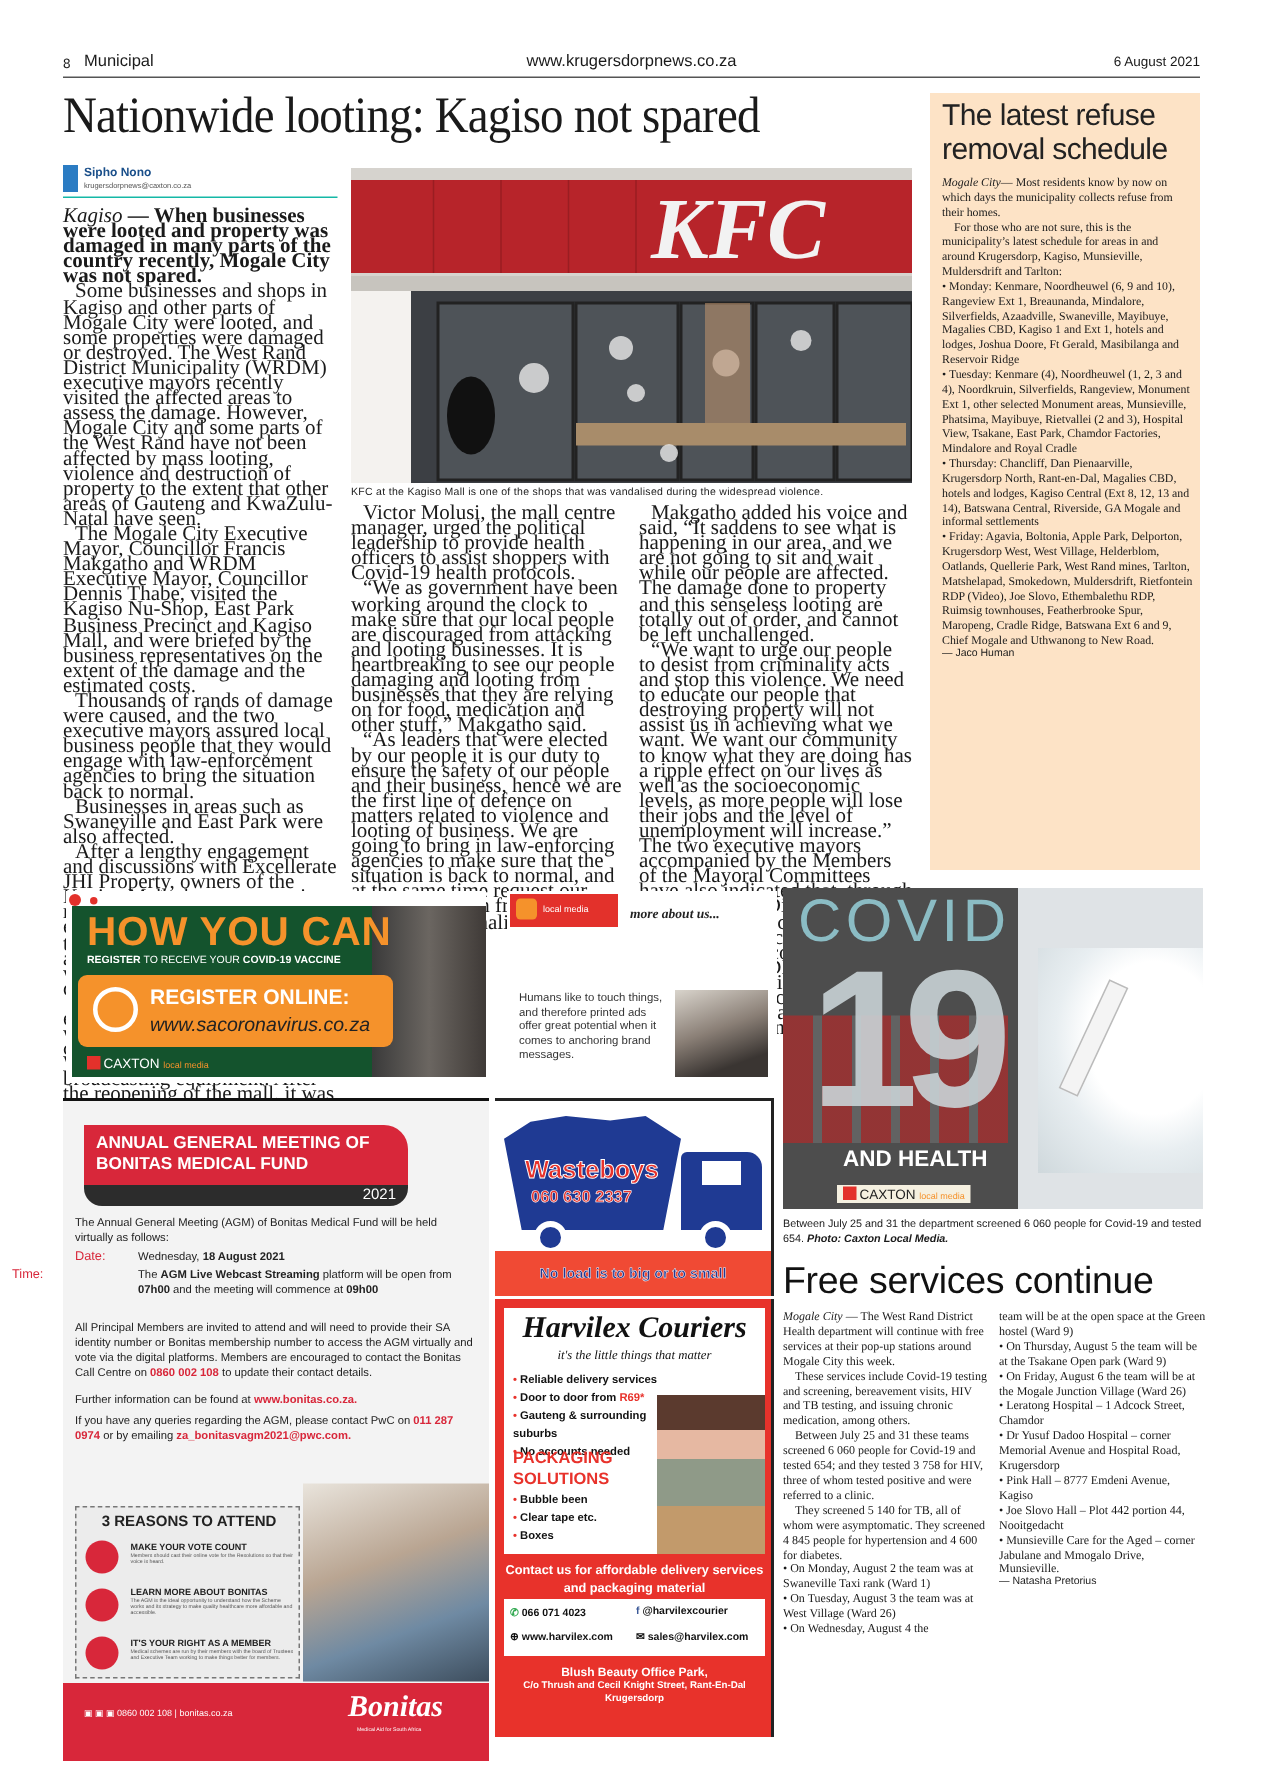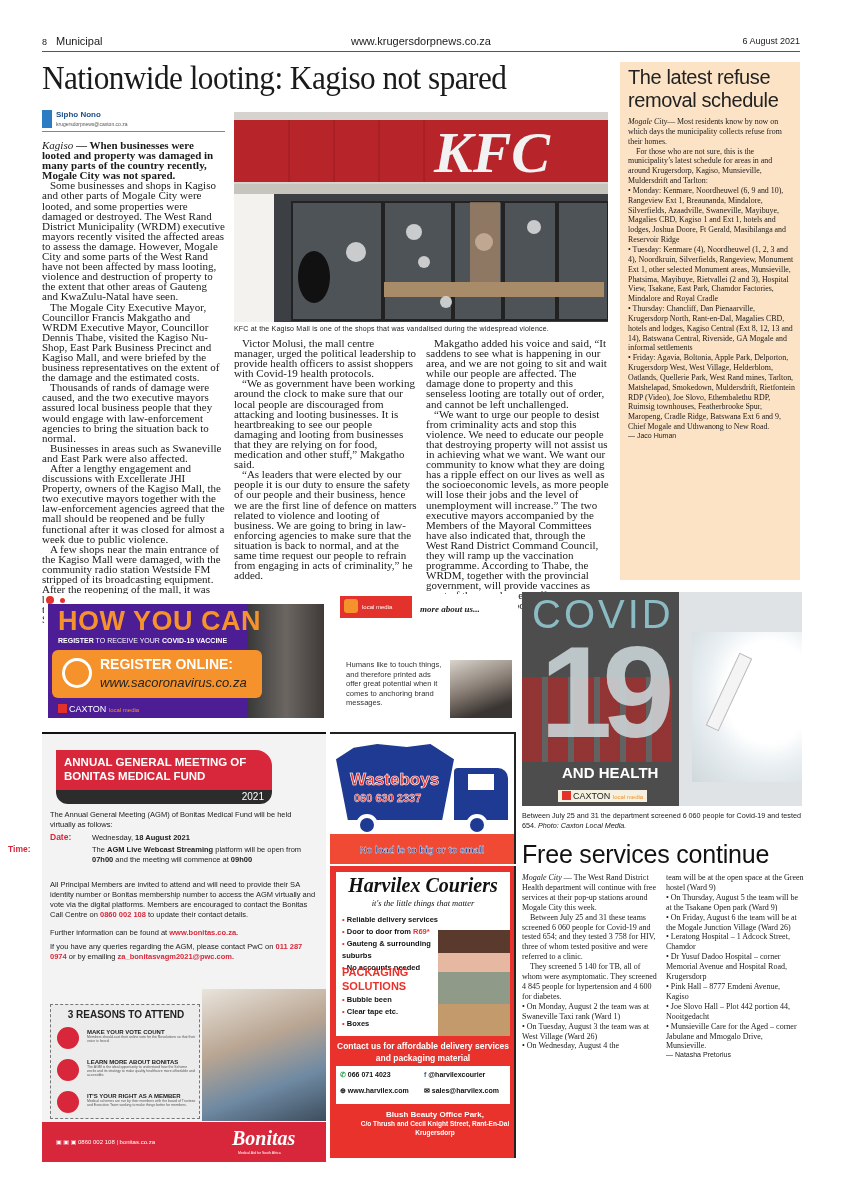--- a/index.html
+++ b/index.html
@@ -15,21 +15,21 @@
   .site-url { left: 0; right: 0; top: 1px; text-align: center; font: 11px "Liberation Sans", sans-serif; }
   .issue-date { right: 0; top: 2px; font: 9px "Liberation Sans", sans-serif; }
 
   
   .headline { left: 42px; top: 58px; width: 580px; font: 34px "Liberation Serif", serif; letter-spacing: -0.6px; line-height: 40px; white-space: nowrap; transform: scaleX(0.92); transform-origin: left; }
   .byline { left: 42px; top: 110px; width: 183px; height: 22px; border-bottom: 1px solid #14b8a6; }
   .byline-box { left: 0; top: 0; width: 10px; height: 18px; background: #2b7cc3; }
   .byline-name { left: 14px; top: 0; font: bold 8px "Liberation Sans", sans-serif; color: #1a4f8a; }
   .byline-email { left: 14px; top: 11px; font: 5px "Liberation Sans", sans-serif; color: #555; }
 
-  .col { font-size: 11px; line-height: 10.1px; text-align: left; }
+  .col { font-size: 14px; line-height: 10.1px; text-align: left; }
   .col p { text-indent: 8px; }
   .col p.noindent { text-indent: 0; }
   .col .lead { font-weight: bold; }
   .col .place { font-style: italic; font-weight: normal; }
   .col1 { left: 42px; top: 140px; width: 183px; }
   .col2 { left: 234px; top: 338px; width: 183px; }
   .col3 { left: 426px; top: 338px; width: 183px; }
 
   .kfc-photo { left: 234px; top: 112px; width: 374px; height: 210px; background: #cfcfcf; overflow: hidden; }
   .kfc-caption { left: 234px; top: 325px; width: 380px; font: 7px "Liberation Sans", sans-serif; letter-spacing: 0.2px; white-space: nowrap; }
@@ -37,21 +37,21 @@
   
   .refuse-box { left: 620px; top: 62px; width: 180px; height: 518px; background: #fde3c6; }
   .refuse-title { left: 8px; top: 4px; width: 170px; font: 20px "Liberation Sans", sans-serif; line-height: 23px; letter-spacing: -0.4px; color: #222; }
   .refuse-body { left: 8px; top: 55px; width: 168px; font-size: 7.9px; line-height: 9.85px; }
   .refuse-body p { text-indent: 0; }
   .refuse-body p.ind { text-indent: 8px; }
   .credit { font: 7px "Liberation Sans", sans-serif; }
 
   
   .ad-howyoucan { left: 44px; top: 594px; width: 280px; height: 128px; background: #fff; }
-  .hyc-dark { left: 4px; top: 10px; width: 270px; height: 114px; background: #4c1d95; }
+  .hyc-dark { left: 4px; top: 10px; width: 270px; height: 114px; background: #14532d; }
   .hyc-title { left: 10px; top: 2px; font: bold 27px "Liberation Sans", sans-serif; color: #f5922b; letter-spacing: 0.5px; }
   .hyc-sub { left: 10px; top: 33px; font: 7px "Liberation Sans", sans-serif; color: #fff; white-space: nowrap; }
   .hyc-sub b { font-weight: bold; }
   .hyc-pill { left: 4px; top: 46px; width: 210px; height: 48px; background: #f5922b; border-radius: 6px; }
   .hyc-globe { left: 10px; top: 8px; width: 30px; height: 30px; border: 3px solid #fff; border-radius: 50%; }
   .hyc-reg { left: 48px; top: 6px; font: bold 14px "Liberation Sans", sans-serif; color: #fff; }
   .hyc-url { left: 48px; top: 25px; font: italic 13px "Liberation Sans", sans-serif; color: #222; }
   .hyc-face { left: 200px; top: 0; width: 76px; height: 114px; background: linear-gradient(90deg,#3a3a3a,#6b6661 50%,#3f3a37); }
   .hyc-caxton { left: 10px; top: 100px; font: 9px "Liberation Sans", sans-serif; color: #fff; }
   .caxton-c { display: inline-block; width: 9px; height: 9px; background: #e3312b; margin-right: 2px; vertical-align: -1px; }
@@ -69,38 +69,38 @@
 
   .covid-img { left: 522px; top: 592px; width: 280px; height: 214px; background: linear-gradient(90deg,#4d4d4d 0 56%, #dfe3e6 56% 100%); overflow: hidden; }
   .covid-word { left: 10px; top: 0; font: 40px "Liberation Sans", sans-serif; letter-spacing: 3px; color: #8bbcc4; }
   .covid-19 { left: 18px; top: 30px; font: bold 130px "Liberation Sans", sans-serif; color: #c9d3d6; line-height: 140px; letter-spacing: -10px; opacity: 0.9; }
   .covid-red { left: 0; top: 85px; width: 150px; height: 85px; background: repeating-linear-gradient(90deg,#b12a2a 0 20px,#6b6b6b 20px 26px); opacity: 0.7; }
   .covid-health { left: 40px; top: 172px; font: bold 15px "Liberation Sans", sans-serif; color: #fff; }
   .covid-caxton { left: 36px; top: 198px; font: 9px "Liberation Sans", sans-serif; color: #222; background: #f5f0e0; padding: 1px 4px; }
   .covid-hand { left: 170px; top: 40px; width: 110px; height: 150px; background: radial-gradient(ellipse at 70% 40%, #ffffff 0 40%, #e8eef1 60%, #cfd8dc 100%); }
   .covid-tube { left: 200px; top: 60px; width: 14px; height: 80px; background: #f4f4f4; border: 1px solid #bbb; transform: rotate(25deg); }
   .covid-caption { left: 522px; top: 811px; width: 282px; font: 7.2px "Liberation Sans", sans-serif; line-height: 10px; }
-  .covid-caption i { font-weight: normal; }
+  .covid-caption i { font-weight: bold; }
 
   .ad-bonitas { left: 42px; top: 732px; width: 284px; height: 430px; background: #f3f3f3; border-top: 2px solid #111; }
   .bon-banner { left: 14px; top: 16px; width: 216px; height: 40px; background: #d8273a; border-radius: 0 16px 0 0; }
   .bon-banner-title { left: 8px; top: 5px; font: bold 11.5px "Liberation Sans", sans-serif; line-height: 14px; color: #fff; }
   .bon-year-bar { left: 14px; top: 56px; width: 216px; height: 14px; background: #2c2c2c; border-radius: 0 0 12px 12px; }
   .bon-year { right: 8px; top: 1px; font: 10px "Liberation Sans", sans-serif; color: #fff; }
   .bon-text { left: 8px; width: 268px; font: 7.5px "Liberation Sans", sans-serif; line-height: 10px; color: #222; }
   .bon-text b { font-weight: bold; }
   .bon-red { color: #d8273a; font-weight: bold; }
-  .bon-label { display: inline-block; width: 42px; color: #d8273a; font-weight: bold; font-size: 8.5px; }
+  .bon-label { display: inline-block; width: 42px; color: #d8273a; font-weight: normal; font-size: 8.5px; }
   .bon-reasons { left: 8px; top: 270px; width: 150px; height: 115px; border: 1px dashed #777; background: #ececec; }
   .bon-reasons-title { left: 0; top: 4px; width: 150px; text-align: center; font: bold 10px "Liberation Sans", sans-serif; color: #222; }
   .bon-reason { left: 36px; width: 110px; font: bold 6px "Liberation Sans", sans-serif; color: #222; }
   .bon-reason small { display: block; font: 3.5px "Liberation Sans", sans-serif; color: #555; }
   .bon-reason-icon { left: 6px; width: 22px; height: 22px; border-radius: 50%; background: #d8273a; }
   .bon-couple { left: 160px; top: 255px; width: 124px; height: 132px; background: linear-gradient(160deg,#e9e4dc,#b9a592 40%,#6f8aa3 70%,#3d4d5d); }
-  .bon-footer { left: 0; top: 388px; width: 284px; height: 40px; background: #d8273a; }
+  .bon-footer { left: 0; top: 388px; width: 284px; height: 52px; background: #d8273a; }
   .bon-footer-left { left: 14px; top: 16px; font: 6px "Liberation Sans", sans-serif; color: #fff; }
   .bon-logo { left: 190px; top: 5px; font: italic bold 20px "Liberation Serif", serif; color: #fff; }
   .bon-tagline { left: 196px; top: 29px; font: 3.5px "Liberation Sans", sans-serif; color: #fff; }
 
   .ad-wasteboys { left: 330px; top: 732px; width: 186px; height: 132px; background: #fff; border-right: 2px solid #222; border-top: 2px solid #222; }
   .wb-skip { left: 6px; top: 10px; width: 118px; height: 76px; background: #1f3a93; clip-path: polygon(0 20%, 15% 5%, 35% 0, 60% 4%, 80% 0, 100% 20%, 90% 100%, 10% 100%); }
   .wb-cab { left: 124px; top: 34px; width: 54px; height: 52px; background: #1f3a93; border-radius: 4px 10px 0 0; }
   .wb-window { left: 14px; top: 6px; width: 26px; height: 16px; background: #fff; }
   .wb-wheel { width: 22px; height: 22px; border-radius: 50%; background: #1f3a93; border: 4px solid #fff; }
   .wb-name { left: 20px; top: 36px; font: bold 17px "Liberation Sans", sans-serif; color: #e8322b; -webkit-text-stroke: 0.6px #fff; }
@@ -113,21 +113,21 @@
   .hv-title { left: 0; top: 2px; width: 174px; text-align: center; font: italic bold 20px "Liberation Serif", serif; color: #111; }
   .hv-tag { left: 0; top: 26px; width: 174px; text-align: center; font: italic 8.5px "Liberation Serif", serif; color: #111; }
   .hv-list { left: 6px; width: 120px; font: bold 7.5px "Liberation Sans", sans-serif; line-height: 12px; color: #111; }
   .hv-list .bullet { color: #e8322b; }
   .hv-red { color: #e8322b; }
   .hv-pack { left: 6px; top: 93px; font: bold 11px "Liberation Sans", sans-serif; color: #e8322b; line-height: 14px; }
   .hv-woman { left: 102px; top: 58px; width: 72px; height: 106px; background: linear-gradient(180deg,#5b3a2e 0 22%, #e6b8a2 22% 40%, #8f9a88 40% 70%, #c29a6b 70%); }
   .hv-contact { left: 0; top: 174px; width: 186px; text-align: center; font: bold 8.5px "Liberation Sans", sans-serif; line-height: 12px; color: #fff; }
   .hv-info { left: 6px; top: 200px; width: 174px; height: 38px; background: #fff; font: bold 7px "Liberation Sans", sans-serif; color: #111; }
   .hv-info div { position: absolute; }
-  .hv-address { left: 12px; top: 244px; width: 186px; text-align: center; font: bold 6.5px "Liberation Sans", sans-serif; line-height: 9px; color: #fff; }
+  .hv-address { left: 0; top: 244px; width: 186px; text-align: center; font: bold 6.5px "Liberation Sans", sans-serif; line-height: 9px; color: #fff; }
   .hv-address .big { font-size: 8px; }
 
   
   .fs-headline { left: 522px; top: 840px; width: 282px; font: 25px "Liberation Sans", sans-serif; letter-spacing: -0.2px; color: #111; white-space: nowrap; }
   .fs-col1 { left: 522px; top: 873px; width: 138px; }
   .fs-col2 { left: 666px; top: 873px; width: 138px; }
   .fs-col1, .fs-col2 { font-size: 8px; line-height: 9.9px; }
 </style>
 </head>
 <body>
@@ -327,20 +327,21 @@
   <div class="abs hv-address">
     <div class="big">Blush Beauty Office Park,</div>
     <div>C/o Thrush and Cecil Knight Street, Rant-En-Dal</div>
     <div>Krugersdorp</div>
   </div>
 </div>
 
 <h2 class="abs fs-headline">Free services continue</h2>
 <div class="abs col fs-col1">
   <p class="noindent"><i>Mogale City</i><span> — The West Rand District Health department will continue with free services at their pop-up stations around Mogale City this week.</span></p>
+  <p>These services include Covid-19 testing and screening, bereavement visits, HIV and TB testing, and issuing chronic medication, among others.</p>
   <p>Between July 25 and 31 these teams screened 6 060 people for Covid-19 and tested 654; and they tested 3 758 for HIV, three of whom tested positive and were referred to a clinic.</p>
   <p>They screened 5 140 for TB, all of whom were asymptomatic. They screened 4 845 people for hypertension and 4 600 for diabetes.</p>
   <p class="noindent">• On Monday, August 2 the team was at Swaneville Taxi rank (Ward 1)</p>
   <p class="noindent">• On Tuesday, August 3 the team was at West Village (Ward 26)</p>
   <p class="noindent">• On Wednesday, August 4 the</p>
 </div>
 <div class="abs col fs-col2">
   <p class="noindent">team will be at the open space at the Green hostel (Ward 9)</p>
   <p class="noindent">• On Thursday, August 5 the team will be at the Tsakane Open park (Ward 9)</p>
   <p class="noindent">• On Friday, August 6 the team will be at the Mogale Junction Village (Ward 26)</p>

